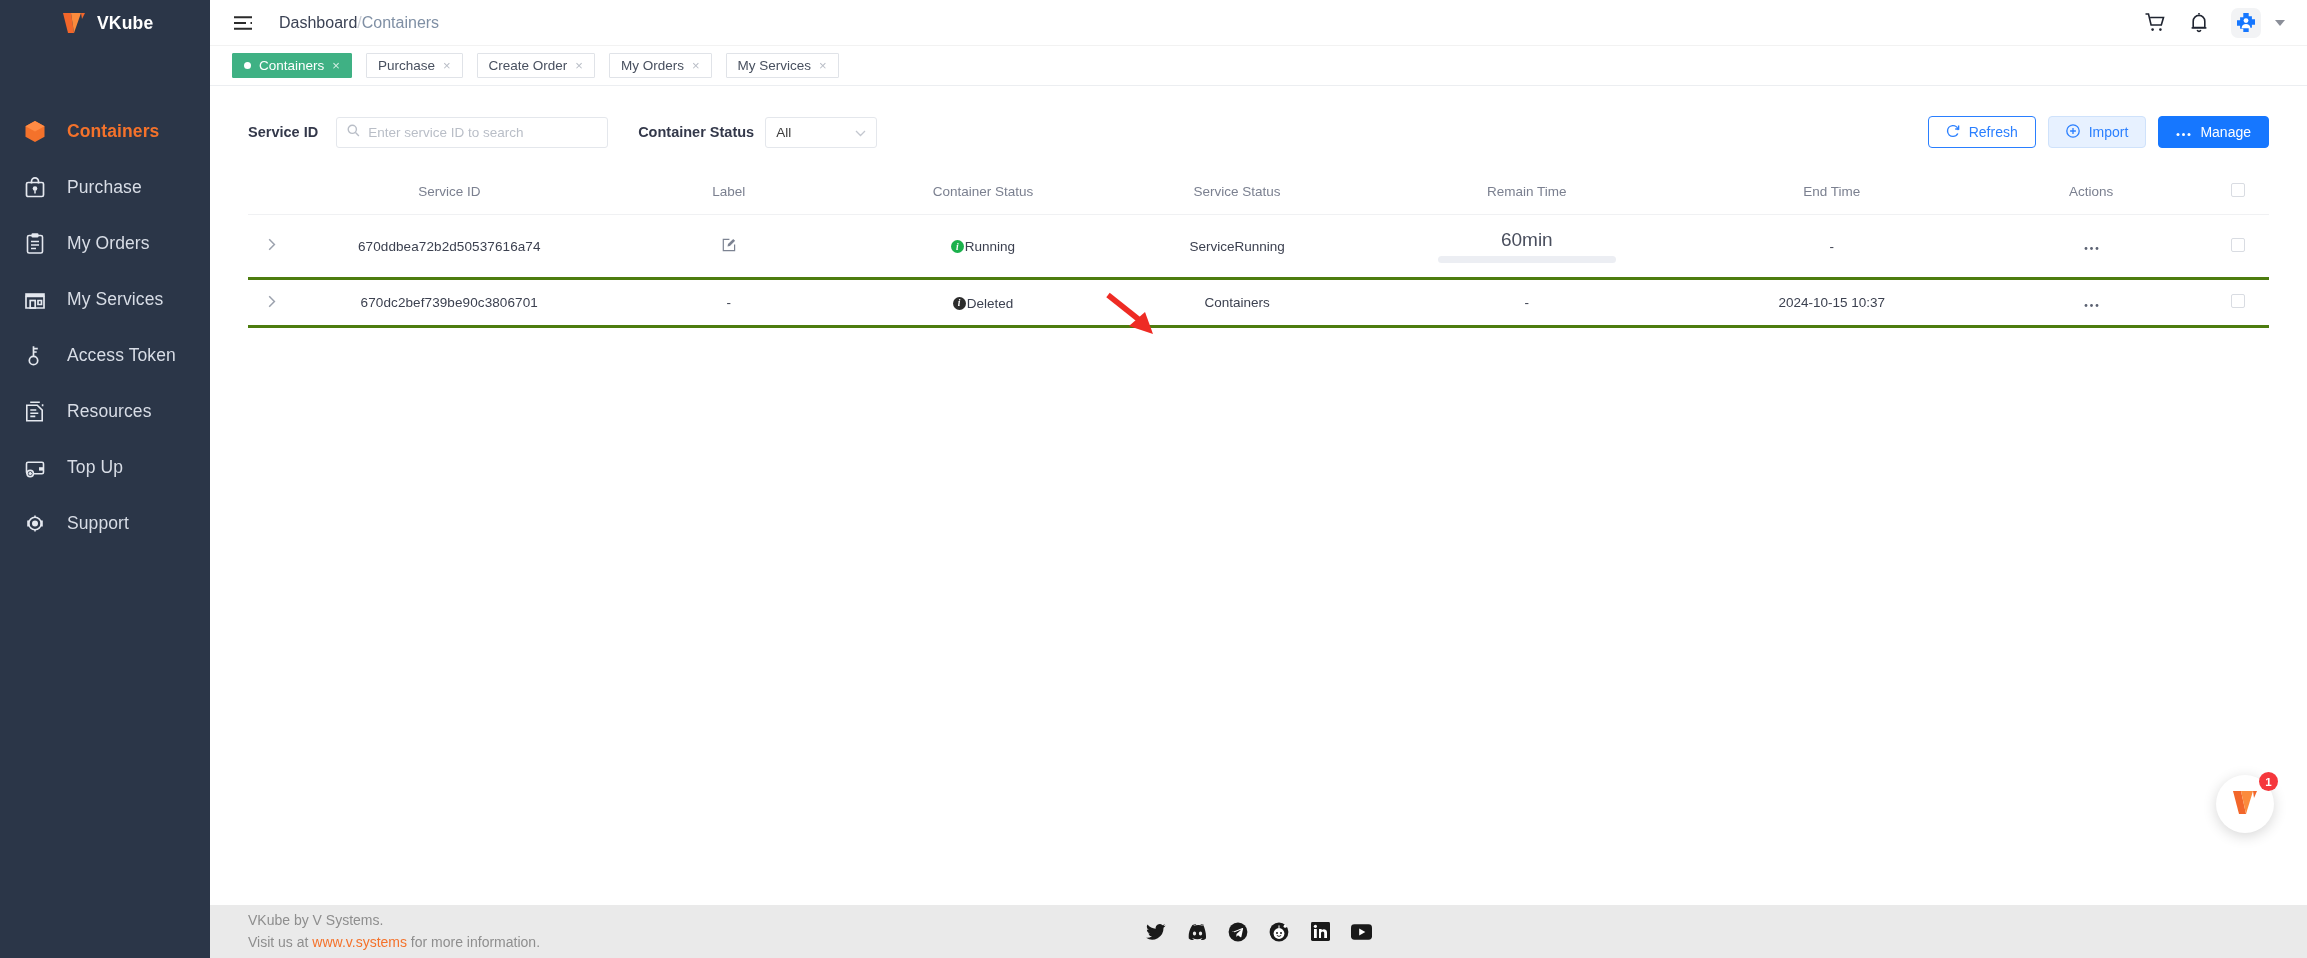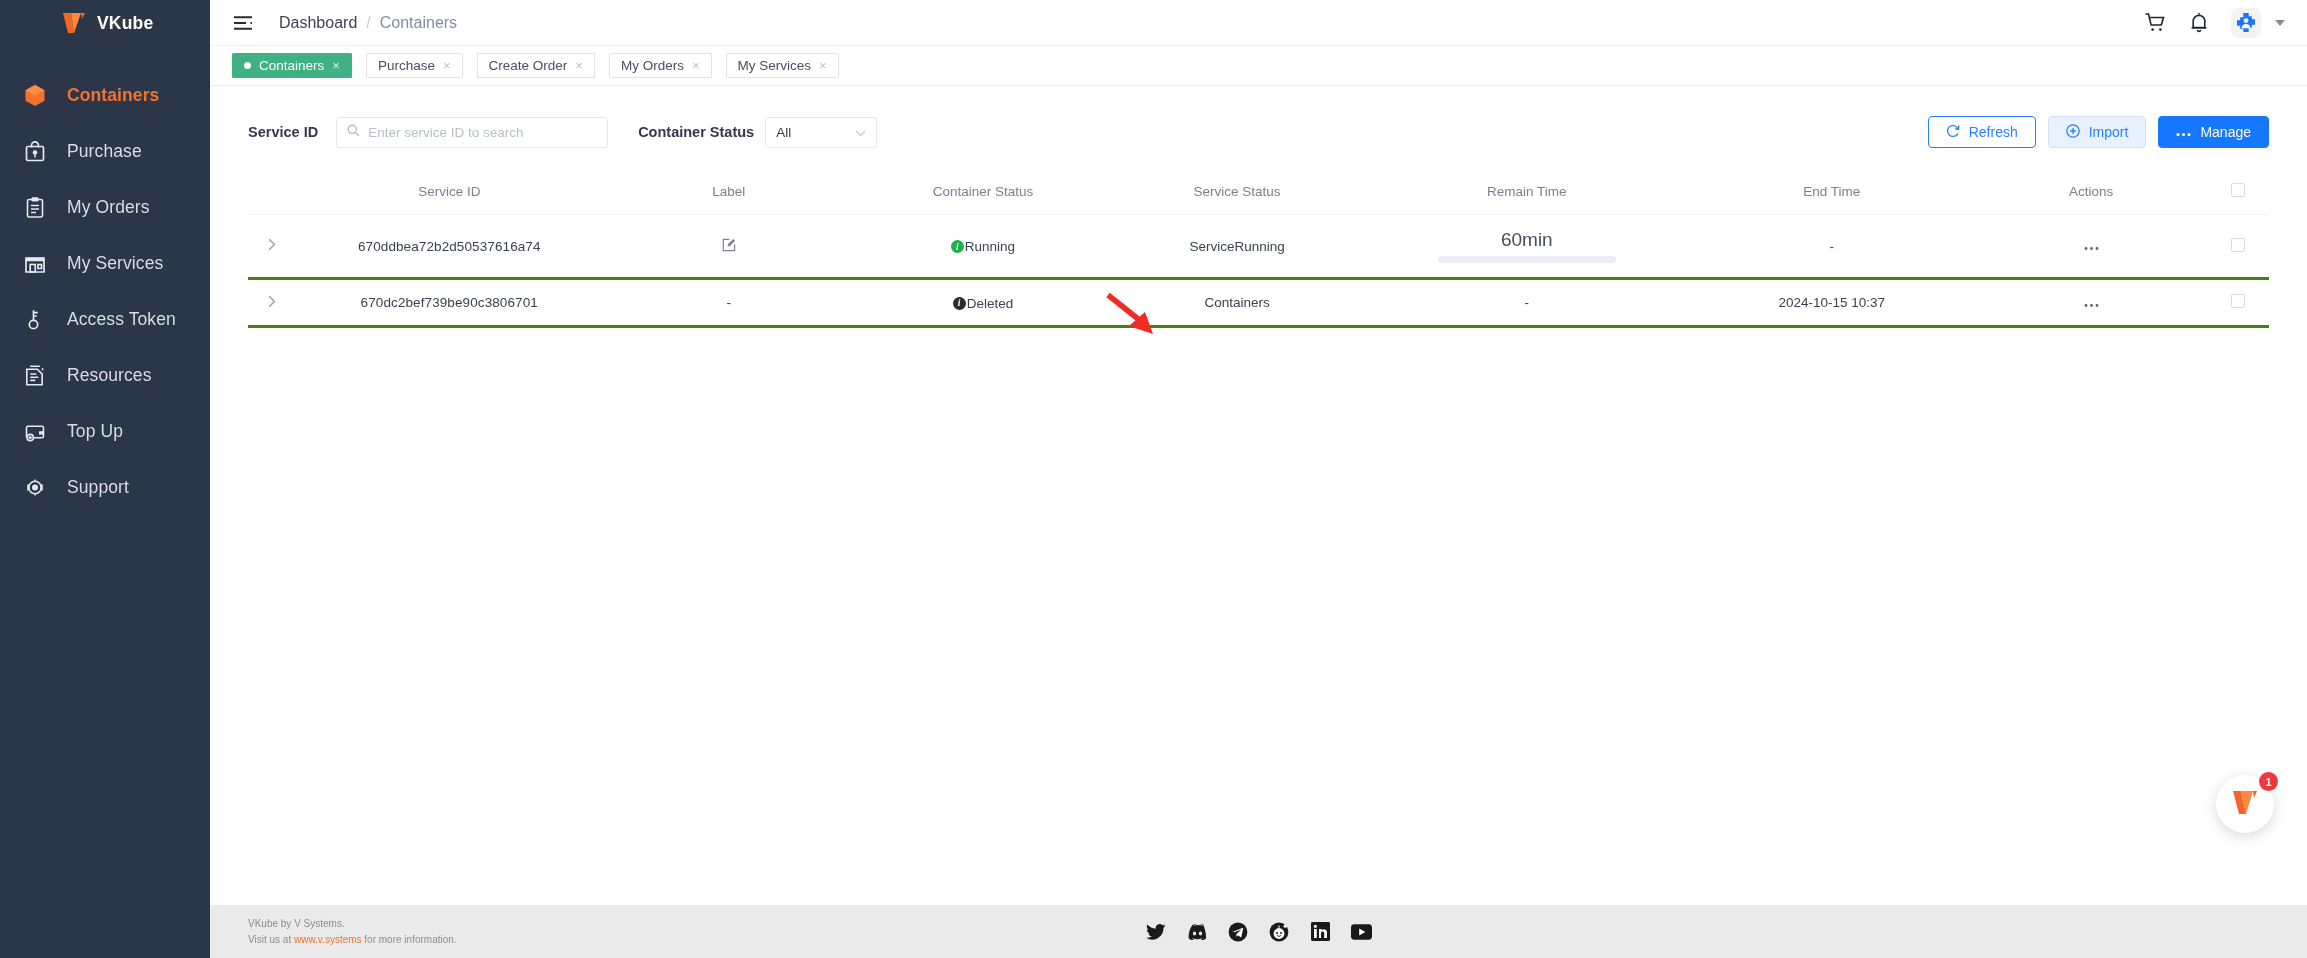--- a/index.html
+++ b/index.html
@@ -10,20 +10,21 @@
     overflow: hidden;
   }
   .app { display: flex; width: 2307px; height: 958px; }
 
   
   .sidebar {
     width: 210px; min-width: 210px; height: 958px;
     background: #2b3648;
     display: flex; flex-direction: column;
     padding-top: 0;
+    gap: 36px;
   }
   .brand {
     height: 46px; display: flex; align-items: center;
     padding-left: 62px; gap: 11px;
   }
   .brand-logo { width: 24px; height: 22px; position: relative; display:block; }
   .brand-name { color: #ffffff; font-size: 17.5px; font-weight: 700; letter-spacing: .2px; }
   .nav { margin-top: 21px; display: flex; flex-direction: column; }
   .nav-item {
     height: 56px; display: flex; align-items: center;
@@ -35,21 +36,21 @@
   .nav-item.active .nav-label { color: #f4722b; font-weight: 700; }
 
   
   .main { flex: 1; height: 958px; display: flex; flex-direction: column; background: #ffffff; position: relative; }
 
   .topbar {
     height: 46px; background: #ffffff; display: flex; align-items: center;
     padding: 0 22px 0 22px; border-bottom: 1px solid #f2f2f2;
   }
   .hamburger { width: 22px; height: 22px; display:flex; align-items:center; justify-content:center; cursor: pointer; }
-  .crumbs { display: flex; align-items: center; gap: 9px; margin-left: 25px; }
+  .crumbs { display: flex; align-items: center; margin-left: 25px; }
   .crumb { font-size: 16px; color: #3b4254; }
   .crumb.sep { color: #c8ccd4; }
   .crumb.link { color: #7f8fa4; cursor: pointer; }
   .topbar-right { margin-left: auto; display: flex; align-items: center; gap: 20px; }
   .ticon { width: 24px; height: 24px; display: flex; align-items: center; justify-content: center; cursor: pointer; }
   .avatar {
     width: 30px; height: 30px; border-radius: 7px; background: #f2f3f5;
     display: flex; align-items: center; justify-content: center; cursor: pointer;
   }
   .caret-down { width: 0; height: 0; border-left: 5px solid transparent; border-right: 5px solid transparent;
@@ -150,21 +151,21 @@
     position: absolute; top: -3px; right: -4px; width: 19px; height: 19px; border-radius: 50%;
     background: #f5373c; color: #fff; font-size: 11.5px; font-weight: 700;
     display: flex; align-items: center; justify-content: center;
   }
 
   
   .footer {
     height: 53px; background: #eaeaea; display: flex; align-items: center;
     padding: 0 38px; position: relative;
   }
-  .foot-text { font-size: 10px; color: #8e8e8e; line-height: 1.55; }
+  .foot-text { font-size: 14px; color: #8e8e8e; line-height: 1.55; }
   .foot-text a { color: #f4722b; text-decoration: none; }
   .socials { position: absolute; left: 50%; transform: translateX(-50%); display: flex; align-items: center; gap: 20px; }
   .soc { width: 21px; height: 21px; display: flex; align-items: center; justify-content: center; cursor: pointer; }
 </style>
 </head>
 <body>
 
 <div class="app">
 
   <aside class="sidebar">

